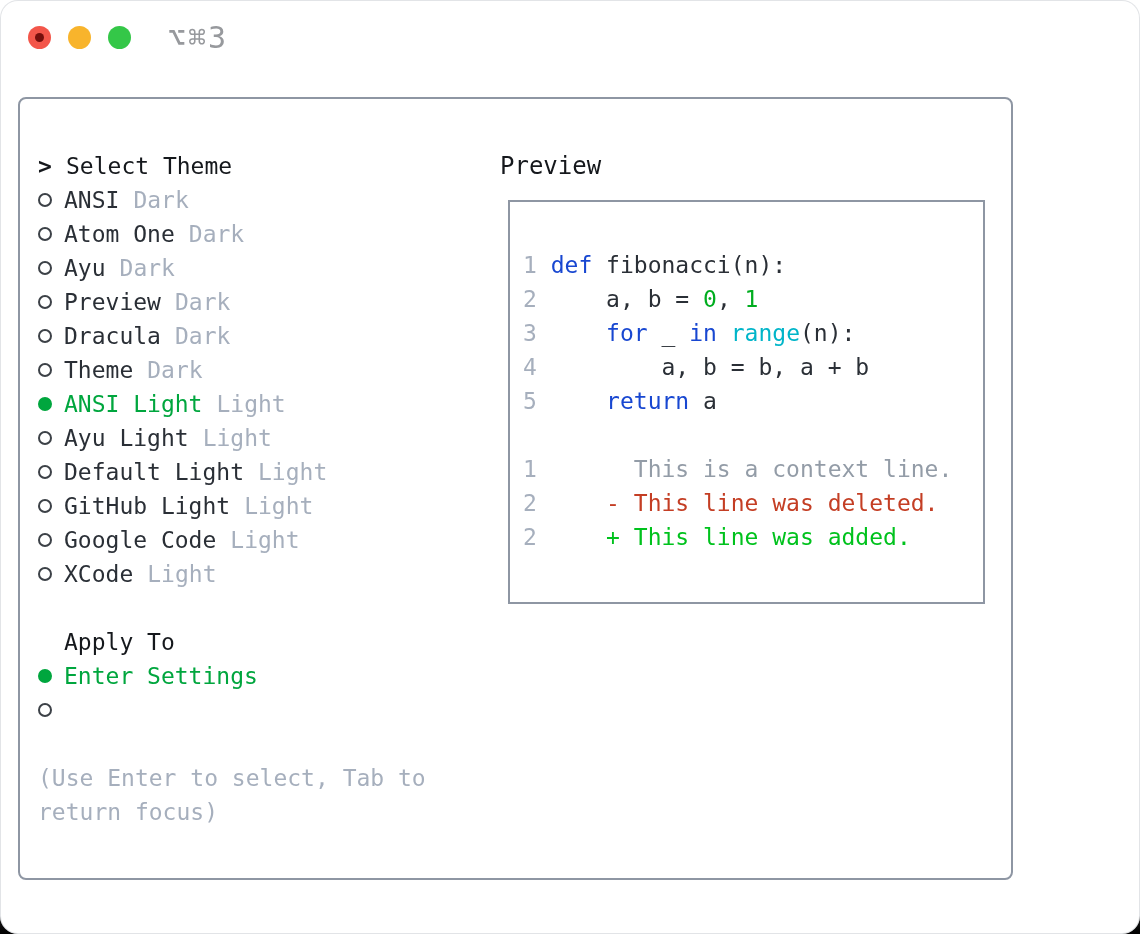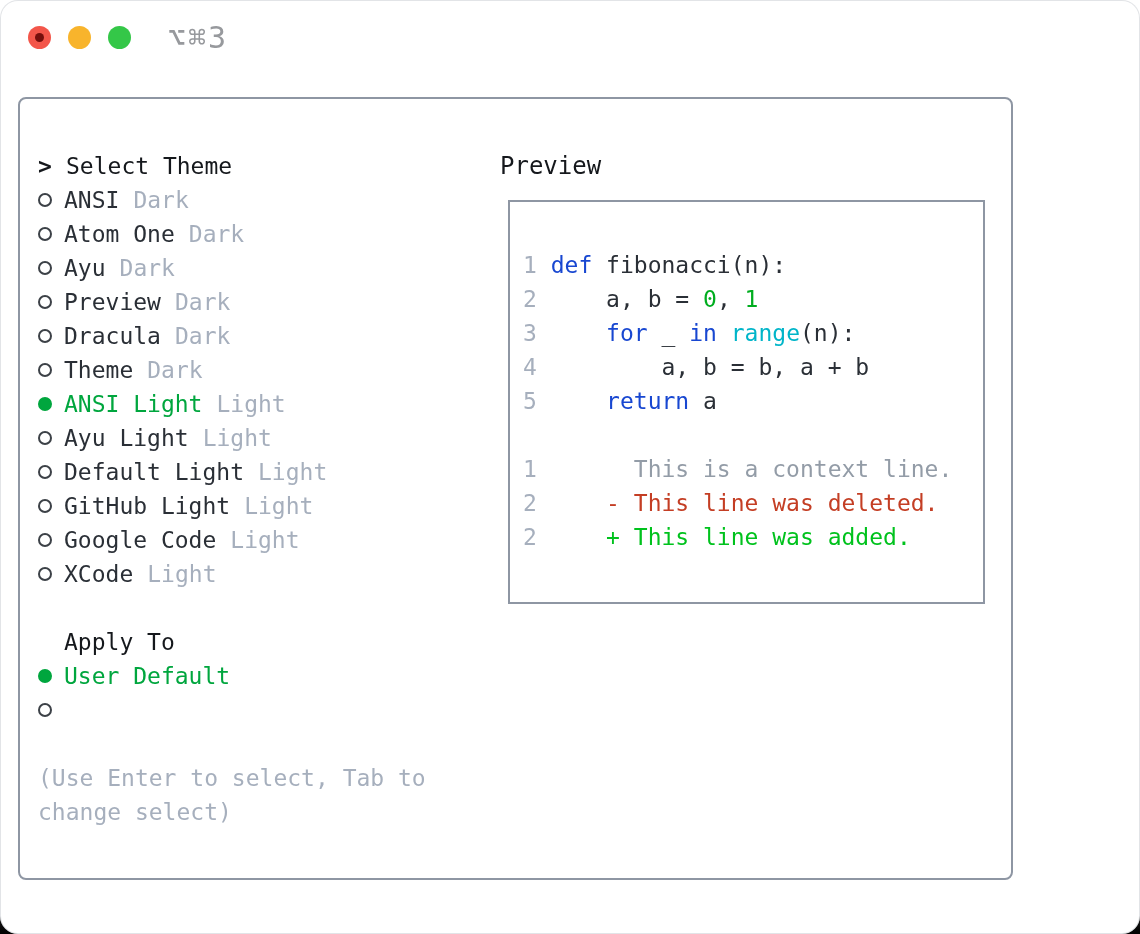--- a/index.html
+++ b/index.html
@@ -89,28 +89,28 @@
           <div class="line item"><span class="marker"></span><span class="item-label">XCode</span><span class="item-variant">Light</span></div>
         </div>
 
       <div class="line"></div>
 
       <div class="line apply-line">
         <span>Apply To</span>
       </div>
 
       <div id="apply-list">
-          <div class="line item selected"><span class="marker"></span><span class="item-label">User Default</span></div>
+          <div class="line item selected"><span class="marker"></span><span class="item-label">Enter Settings</span></div>
           <div class="line item"><span class="marker"></span></div>
         </div>
 
       <div class="line"></div>
 
       <div class="line help">(Use Enter to select, Tab to</div>
-      <div class="line help">change select)</div>
+      <div class="line help">return focus)</div>
     </div>
 
     <div class="preview-title heading">Preview</div>
 
     <div class="preview-box">
       <div id="code">
           <div class="cline"><span class="ln">1 </span><span class="kw">def</span><span class="tx"> fibonacci(n):</span></div>
           <div class="cline"><span class="ln">2 </span><span class="tx">    a, b = </span><span class="nm">0</span><span class="tx">, </span><span class="nm">1</span></div>
           <div class="cline"><span class="ln">3 </span><span class="tx">    </span><span class="kw">for</span><span class="tx"> _ </span><span class="kw">in</span><span class="tx"> </span><span class="bi">range</span><span class="tx">(n):</span></div>
           <div class="cline"><span class="ln">4 </span><span class="tx">        a, b = b, a + b</span></div>

